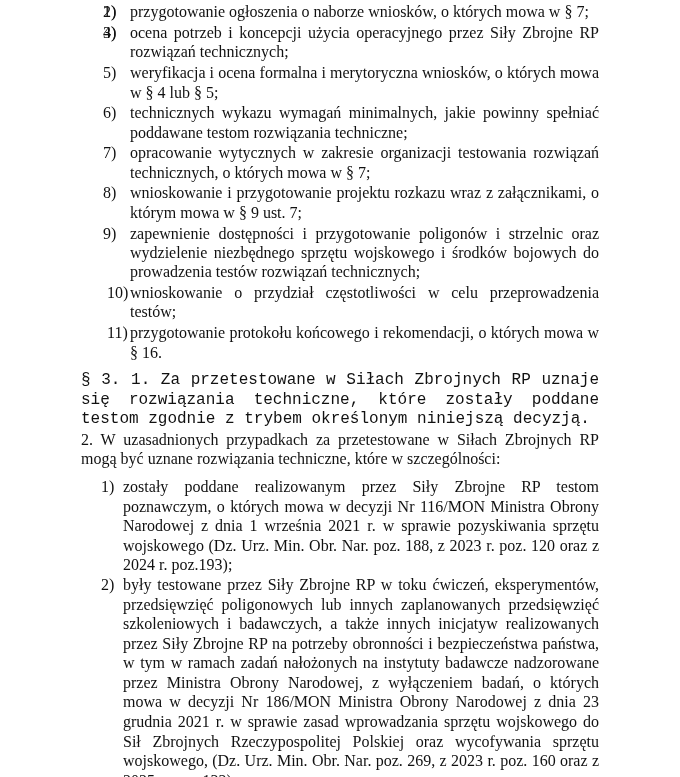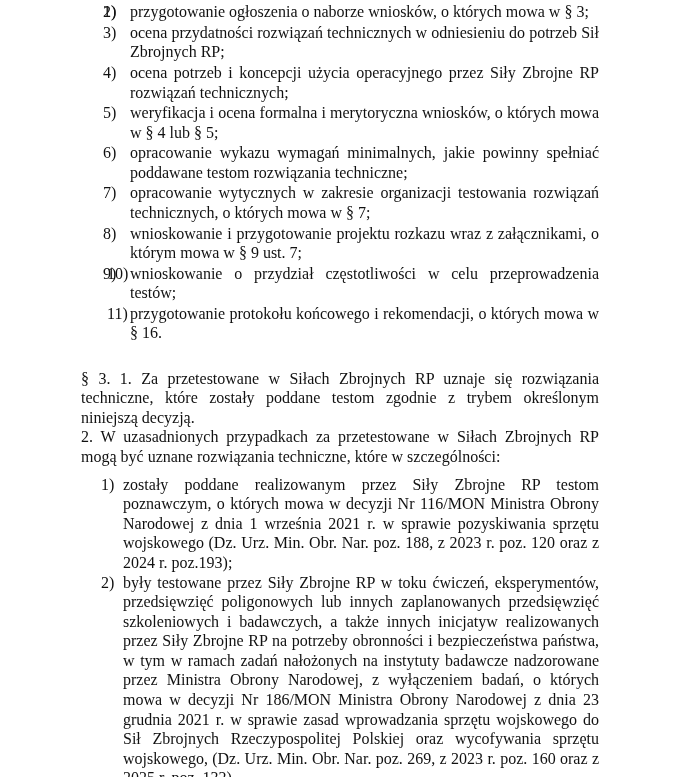--- a/index.html
+++ b/index.html
@@ -55,37 +55,37 @@
   .list-b .num {
     position: absolute;
     left: 20px;
     top: 0;
   }
   .para {
     margin: 0;
     line-height: 19.6px;
     text-align: justify;
   }
-  .para.p31 { margin-top: 26px; }
+  .para.p31 { margin-top: 9px; font-family: Liberation Mono, monospace; }
   .para.p32 { }
 </style>
 </head>
 <body>
 
 <div class="page">
   <ol class="list list-a">
     <li class="item"><span class="num">1)</span></li>
-    <li class="item"><span class="num">2)</span><span>przygotowanie ogłoszenia o naborze wniosków, o których mowa w § 3;</span></li>
-    <li class="item"><span class="num">3)</span><span>ocena przydatności rozwiązań technicznych w odniesieniu do potrzeb Sił Zbrojnych RP;</span></li>
+    <li class="item"><span class="num">2)</span><span>przygotowanie ogłoszenia o naborze wniosków, o których mowa w § 7;</span></li>
+    <li class="item"><span class="num">3)</span></li>
     <li class="item"><span class="num">4)</span><span>ocena potrzeb i koncepcji użycia operacyjnego przez Siły Zbrojne RP rozwiązań technicznych;</span></li>
     <li class="item"><span class="num">5)</span><span>weryfikacja i ocena formalna i merytoryczna wniosków, o których mowa w § 4 lub § 5;</span></li>
-    <li class="item"><span class="num">6)</span><span>opracowanie wykazu wymagań minimalnych, jakie powinny spełniać poddawane testom rozwiązania techniczne;</span></li>
+    <li class="item"><span class="num">6)</span><span>technicznych wykazu wymagań minimalnych, jakie powinny spełniać poddawane testom rozwiązania techniczne;</span></li>
     <li class="item"><span class="num">7)</span><span>opracowanie wytycznych w zakresie organizacji testowania rozwiązań technicznych, o których mowa w § 7;</span></li>
     <li class="item"><span class="num">8)</span><span>wnioskowanie i przygotowanie projektu rozkazu wraz z załącznikami, o którym mowa w § 9 ust. 7;</span></li>
-    <li class="item"><span class="num">9)</span></li>
+    <li class="item"><span class="num">9)</span><span>zapewnienie dostępności i przygotowanie poligonów i strzelnic oraz wydzielenie niezbędnego sprzętu wojskowego i środków bojowych do prowadzenia testów rozwiązań technicznych;</span></li>
     <li class="item"><span class="num two">10)</span><span>wnioskowanie o przydział częstotliwości w celu przeprowadzenia testów;</span></li>
     <li class="item"><span class="num two">11)</span><span>przygotowanie protokołu końcowego i rekomendacji, o których mowa w § 16.</span></li>
   </ol>
 
   <p class="para p31">§ 3. 1. Za przetestowane w Siłach Zbrojnych RP uznaje się rozwiązania techniczne, które zostały poddane testom zgodnie z trybem określonym niniejszą decyzją.</p>
   <p class="para p32">2. W uzasadnionych przypadkach za przetestowane w Siłach Zbrojnych RP mogą być uznane rozwiązania techniczne, które w szczególności:</p>
 
   <ol class="list list-b">
     <li class="item"><span class="num">1)</span><span>zostały poddane realizowanym przez Siły Zbrojne RP testom poznawczym, o których mowa w decyzji Nr 116/MON Ministra Obrony Narodowej z dnia 1 września 2021 r. w sprawie pozyskiwania sprzętu wojskowego (Dz. Urz. Min. Obr. Nar. poz. 188, z 2023 r. poz. 120 oraz z 2024 r. poz.193);</span></li>
     <li class="item"><span class="num">2)</span><span>były testowane przez Siły Zbrojne RP w toku ćwiczeń, eksperymentów, przedsięwzięć poligonowych lub innych zaplanowanych przedsięwzięć szkoleniowych i badawczych, a także innych inicjatyw realizowanych przez Siły Zbrojne RP na potrzeby obronności i bezpieczeństwa państwa, w tym w ramach zadań nałożonych na instytuty badawcze nadzorowane przez Ministra Obrony Narodowej, z wyłączeniem badań, o których mowa w decyzji Nr 186/MON Ministra Obrony Narodowej z dnia 23 grudnia 2021 r. w sprawie zasad wprowadzania sprzętu wojskowego do Sił Zbrojnych Rzeczypospolitej Polskiej oraz wycofywania sprzętu wojskowego, (Dz. Urz. Min. Obr. Nar. poz. 269, z 2023 r. poz. 160 oraz z 2025 r. poz. 132).</span></li>

